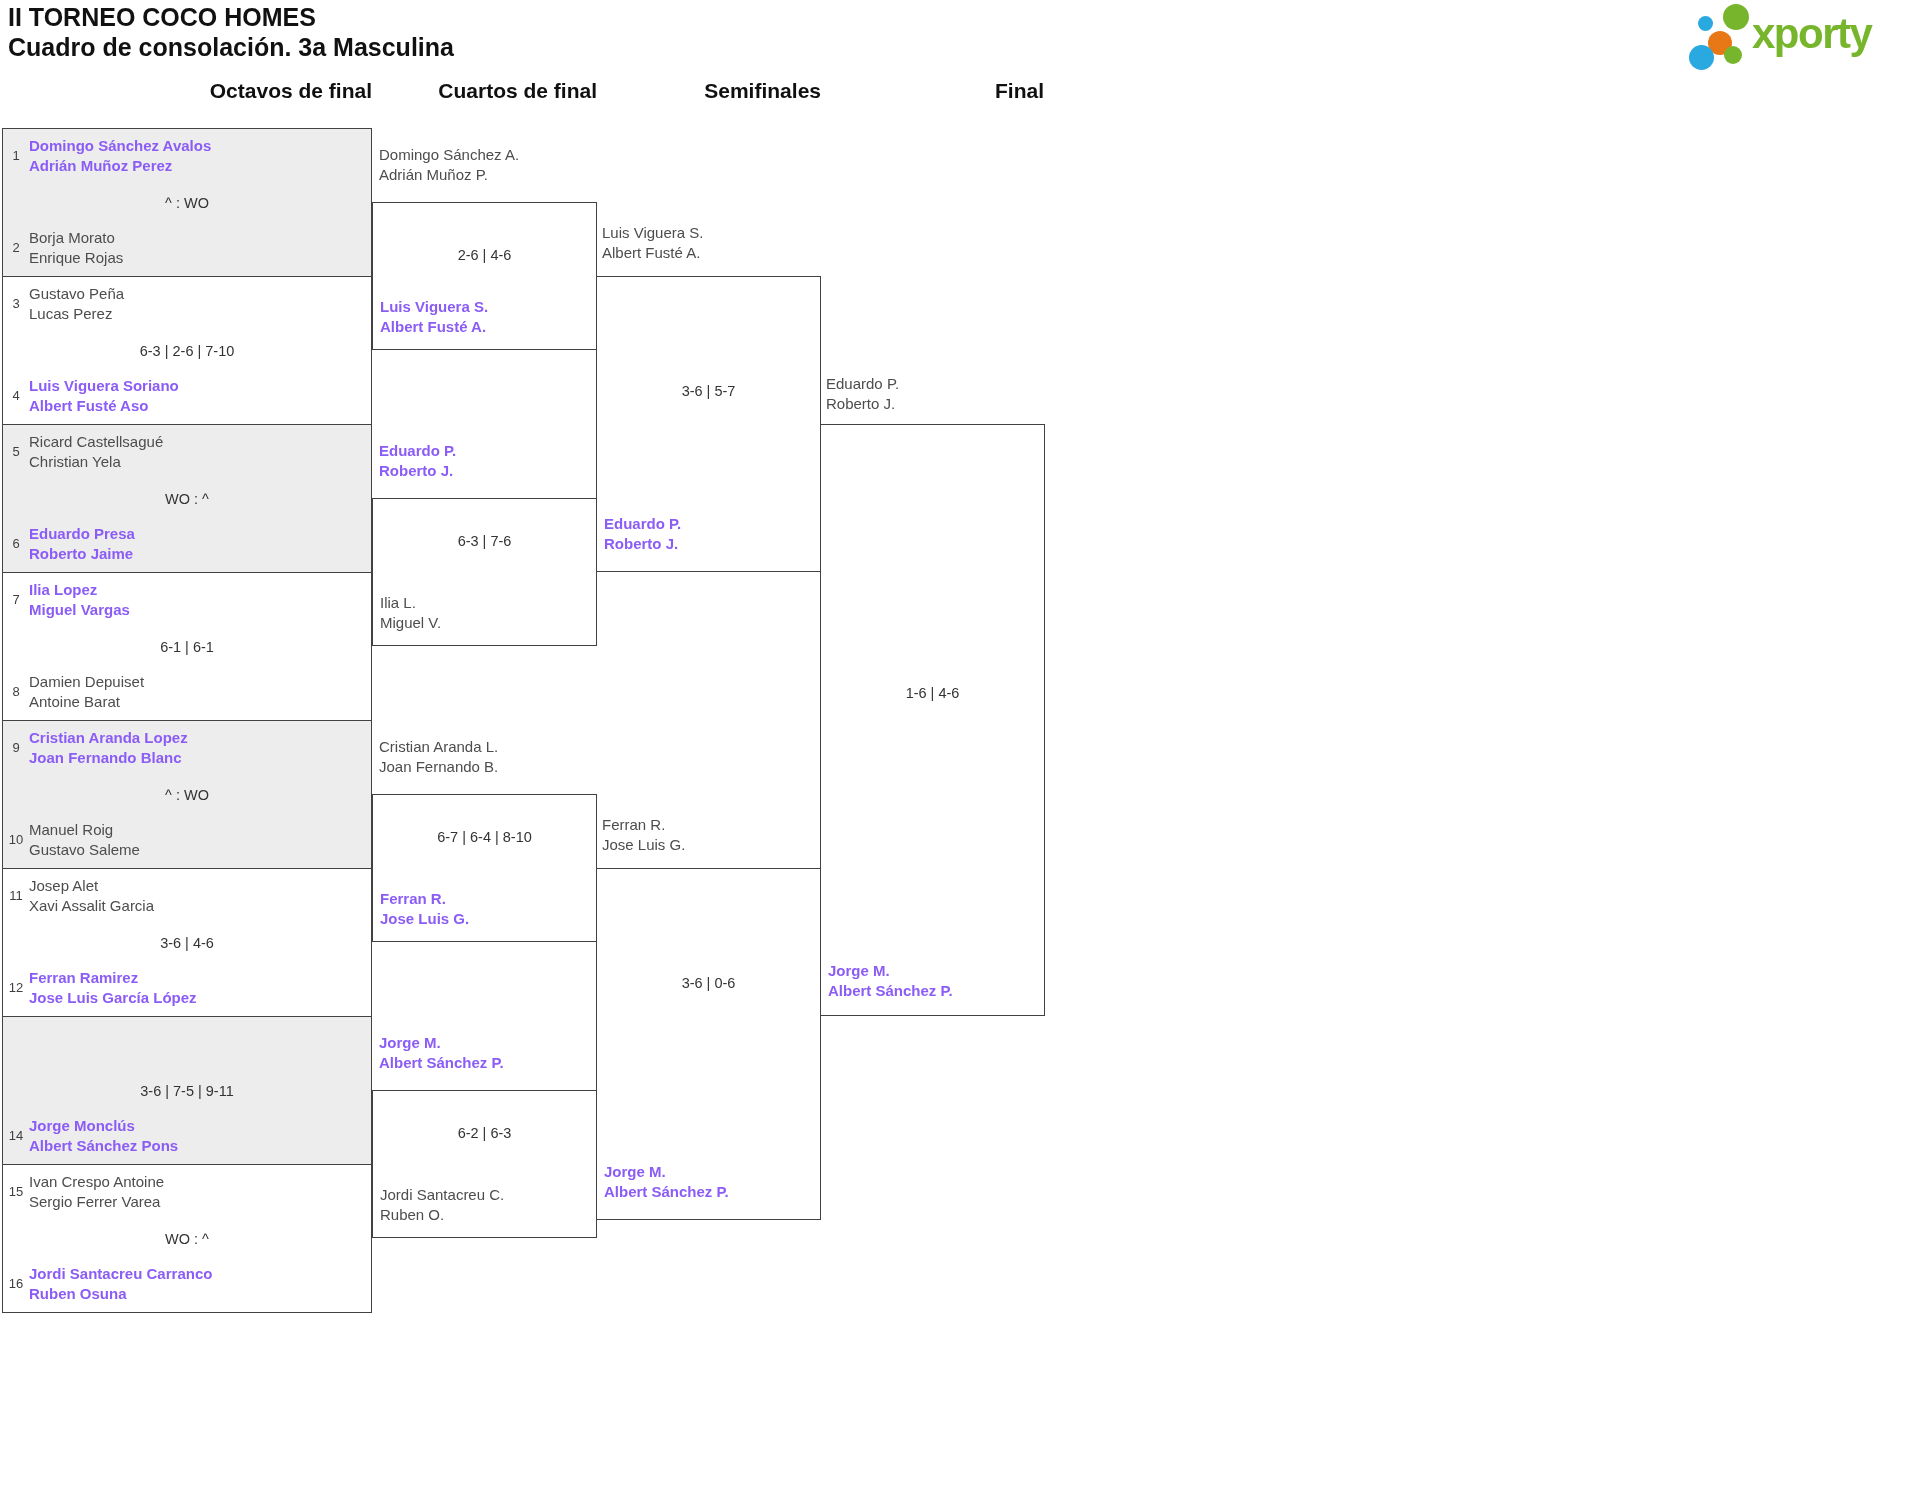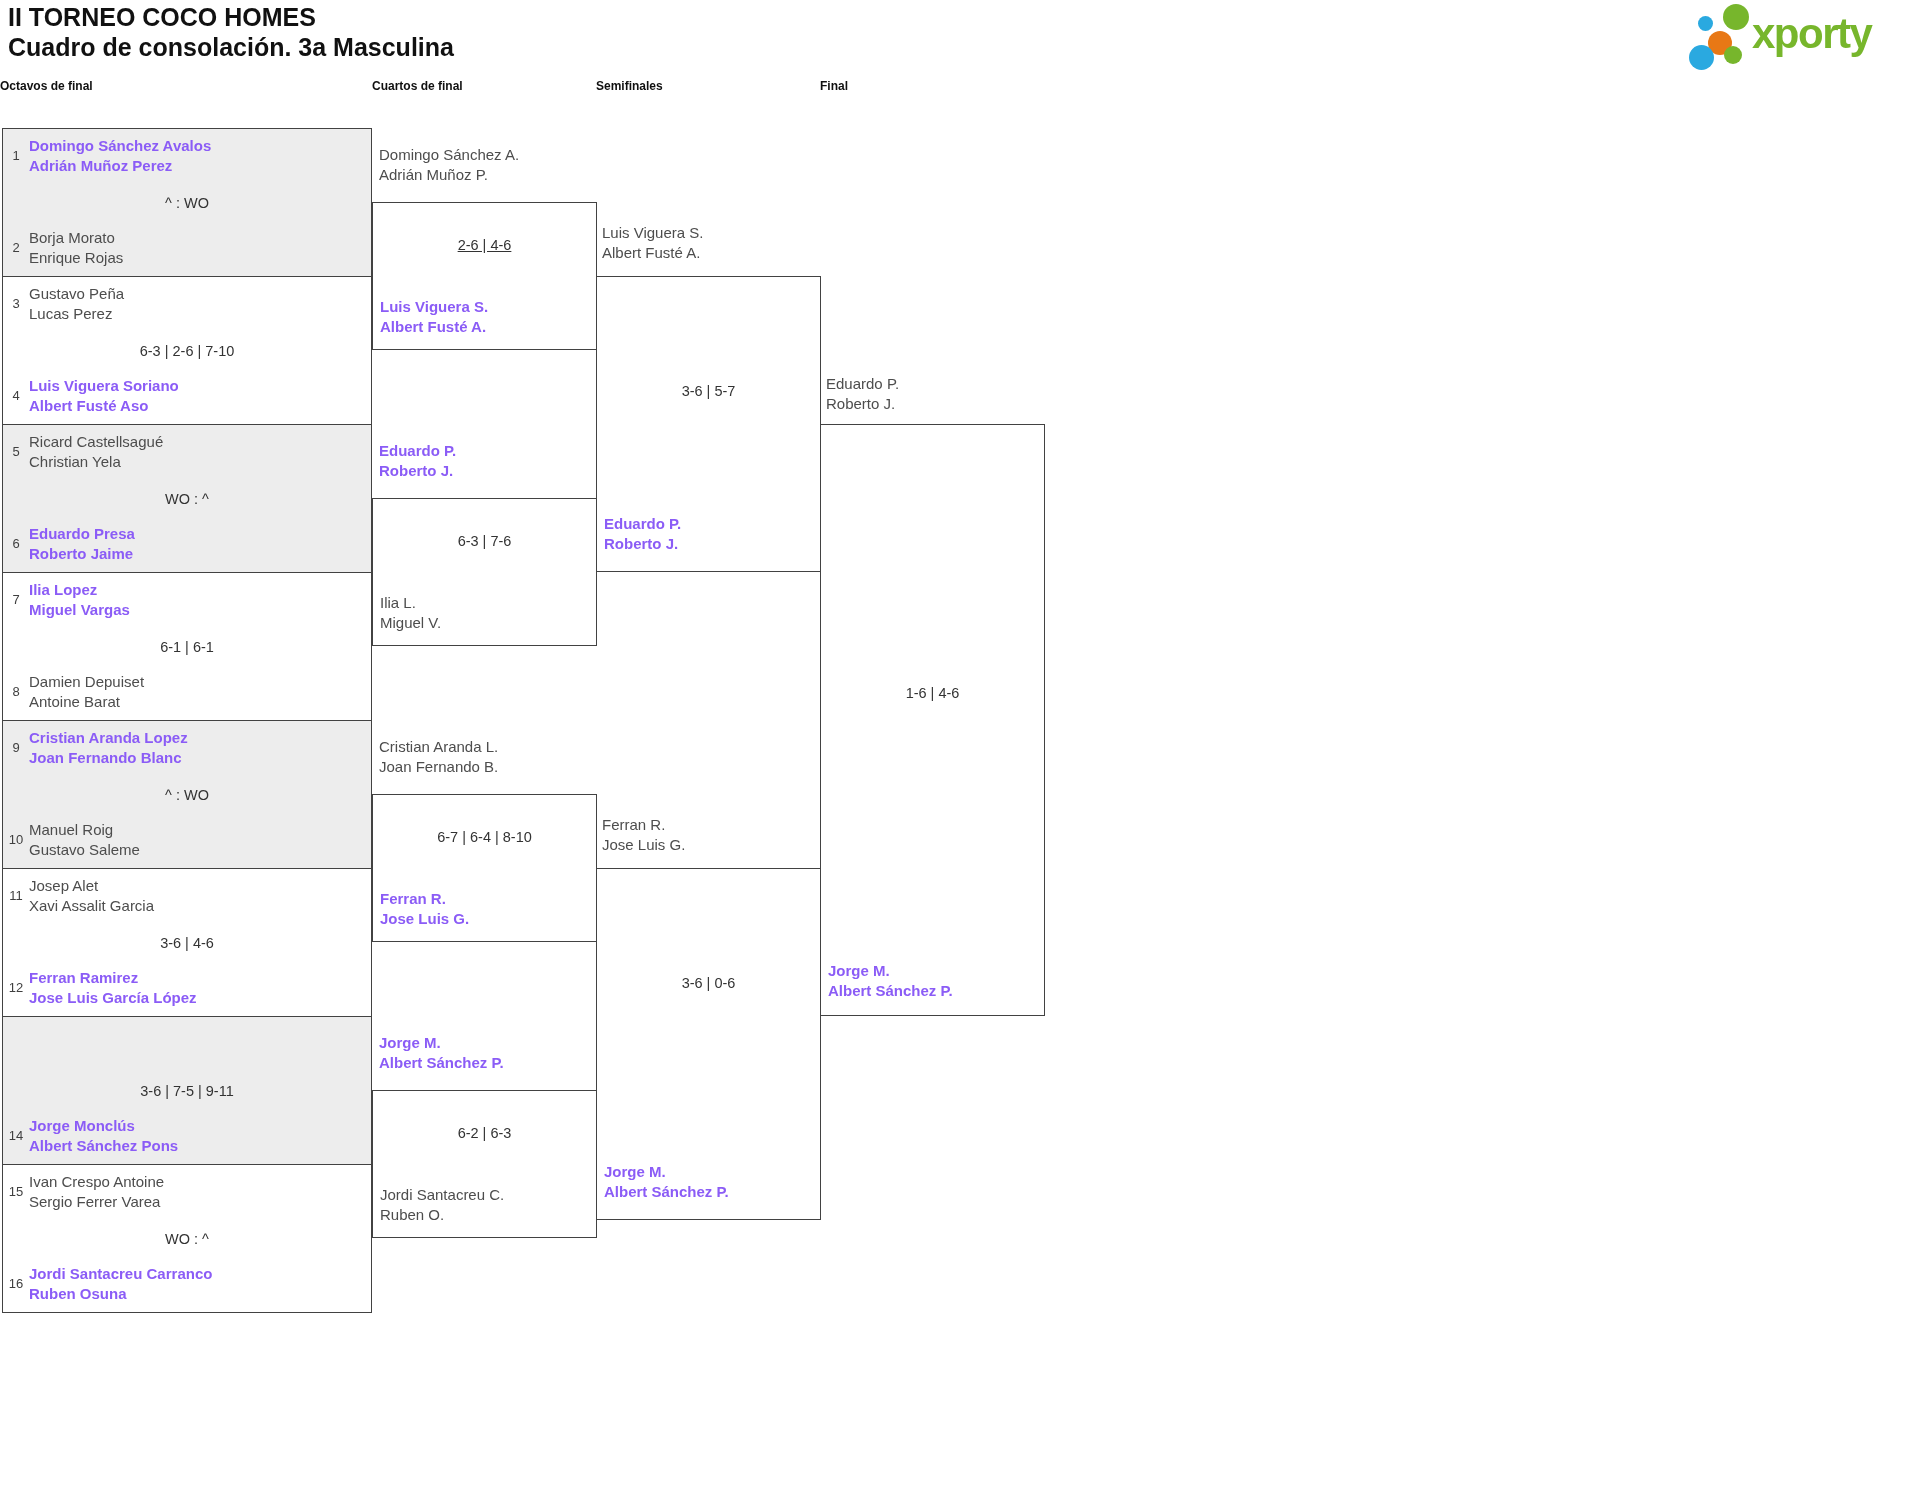--- a/index.html
+++ b/index.html
@@ -7,21 +7,21 @@
        font-family:"Liberation Sans",sans-serif;color:#1a1a1a;}
   
   .title{position:absolute;left:8px;top:3px;font-size:25px;font-weight:700;color:#111;white-space:nowrap;}
   .subtitle{position:absolute;left:8px;top:33px;font-size:25px;font-weight:700;color:#111;white-space:nowrap;}
   
   .logo{position:absolute;left:1684px;top:2px;width:230px;height:66px;}
   .dot{position:absolute;border-radius:50%;}
   .logo-text{position:absolute;left:68px;top:4px;font-size:42px;font-weight:800;
              letter-spacing:-1.5px;line-height:56px;}
   
-  .rh{position:absolute;top:79px;text-align:left;font-size:12px;font-weight:600;color:#101010;}
+  .rh{position:absolute;top:79px;text-align:right;font-size:21px;font-weight:600;color:#101010;}
   
   .octavos{position:absolute;left:2px;top:128px;width:370px;}
   .o-match{height:149px;box-sizing:border-box;border:1px solid #424242;position:relative;background:#fff;}
   .o-match + .o-match{margin-top:-1px;}
   .o-match.shaded{background:#ededed;}
   .team{display:flex;align-items:center;position:absolute;left:0;right:0;}
   .team.t1{top:7px;}
   .team.t2{bottom:9px;}
   .seed{width:26px;flex:none;text-align:center;font-size:13px;color:#3f3f3f;}
   .names{flex:1;min-width:0;}
@@ -195,21 +195,21 @@
     </div>
   </div>
 
 </div>
 
 <div class="r-team" style="left:379px;top:145px;">
   <span class="n">Domingo Sánchez A.</span>
     <span class="n">Adrián Muñoz P.</span>
 </div>
 <div class="box" style="left:372px;top:202px;width:225px;height:148px;">
-  <div class="bscore" style="top:42px;text-decoration:underline;">2-6 | 4-6</div>
+  <div class="bscore" style="top:52px;">2-6 | 4-6</div>
   <div class="r-team w" style="left:7px;bottom:13px;">
     <span class="n">Luis Viguera S.</span>
       <span class="n">Albert Fusté A.</span>
   </div>
 </div>
 
 <div class="r-team w" style="left:379px;top:441px;">
   <span class="n">Eduardo P.</span>
     <span class="n">Roberto J.</span>
 </div>

